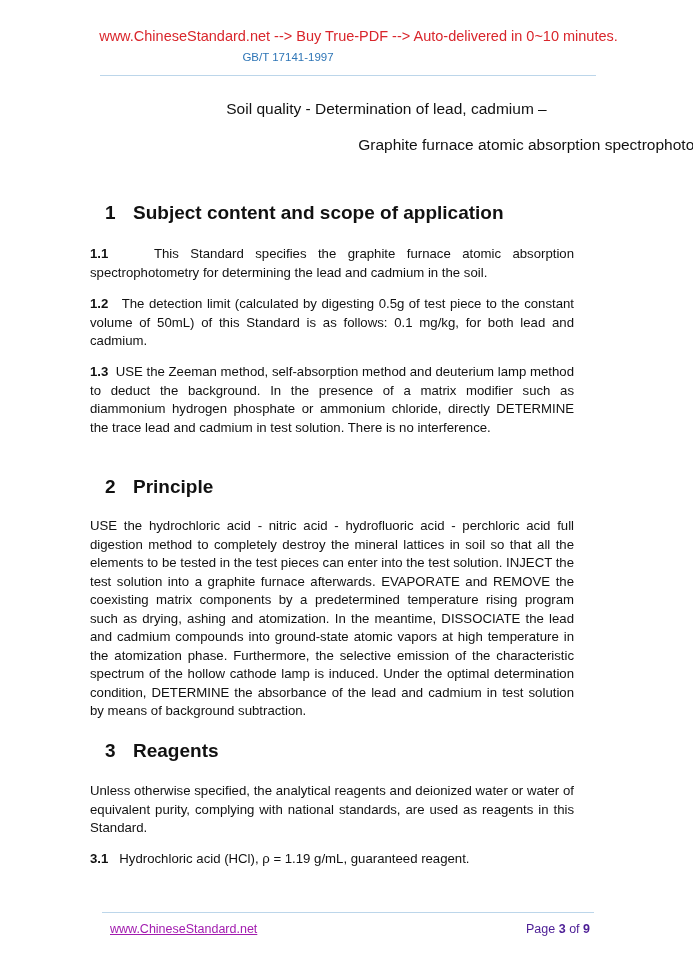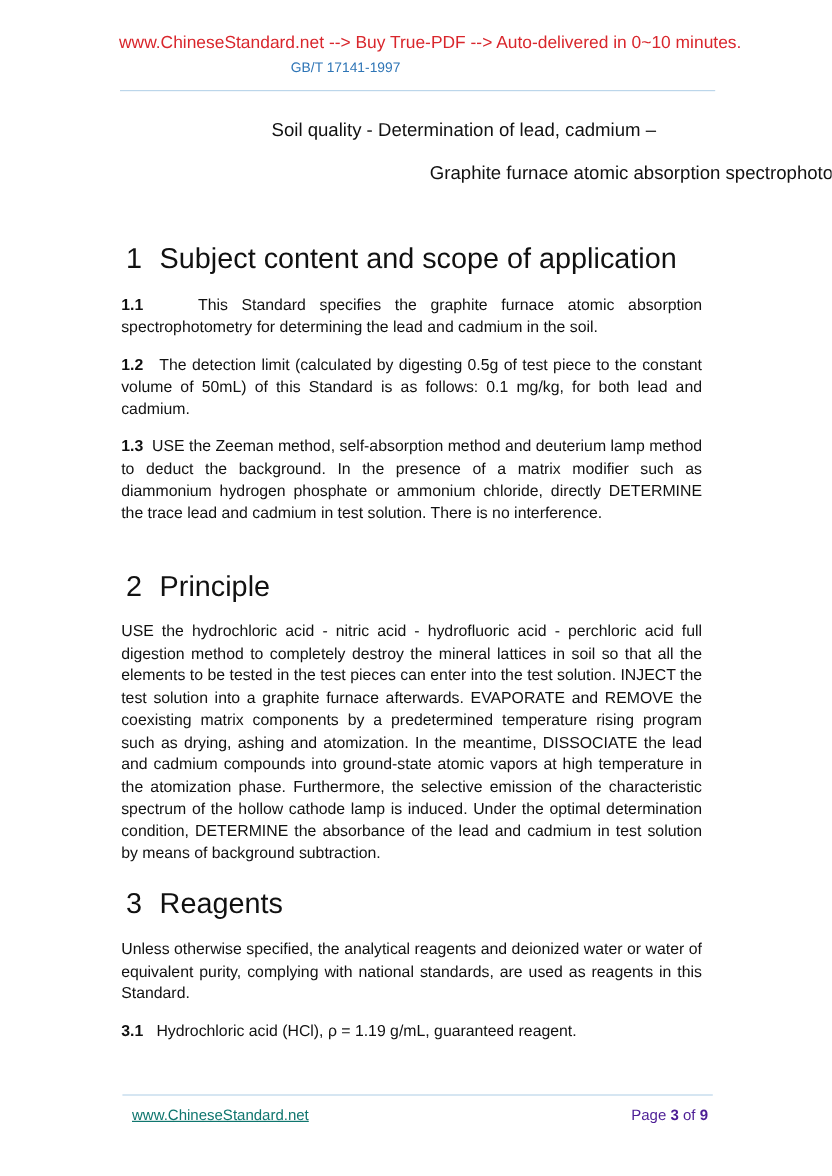--- a/index.html
+++ b/index.html
@@ -7,29 +7,29 @@
          font-family: "Liberation Sans", sans-serif; color: #111; }
   .header-promo { position: absolute; top: 28px; left: 0; width: 693px; text-align: center;
                   color: #d9262c; font-size: 14.5px; margin-left: 12px; }
   .header-code { position: absolute; top: 51px; left: 0; width: 576px; text-align: center;
                  color: #2e75b6; font-size: 11.5px; }
   .header-rule { position: absolute; top: 75px; left: 100px; width: 496px; height: 1px; background: #bcd6ea; }
 
   .title { position: absolute; left: 0; width: 693px; text-align: center; font-weight: normal; font-size: 15.5px; margin-left: 40px; }
   .t1 { top: 100px; } .t2 { top: 136px; text-align: right; }
 
-  .h1 { position: absolute; left: 105px; font-weight: normal; font-size: 24px; }
+  .h1 { position: absolute; left: 105px; font-weight: bold; font-size: 19px; }
   .h1 .num { display: inline-block; width: 28px; }
 
-  .para { position: absolute; left: 101px; width: 484px; font-size: 13.2px; line-height: 18.5px;
+  .para { position: absolute; left: 90px; width: 484px; font-size: 13.2px; line-height: 18.5px;
           text-align: justify; }
   .para b { font-weight: bold; }
 
   .footer-rule { position: absolute; top: 912px; left: 102px; width: 492px; height: 1px; background: #bcd6ea; }
-  .footer-link { position: absolute; top: 922px; left: 110px; font-size: 12.5px; color: #0f766e; text-decoration: underline; }
+  .footer-link { position: absolute; top: 922px; left: 110px; font-size: 12.5px; color: #a21caf; text-decoration: underline; }
   .footer-page { position: absolute; top: 922px; right: 103px; font-size: 12.5px; color: #4c1d95; }
   .footer-page b { font-weight: bold; }
 </style>
 </head>
 <body>
 
 <div class="header-promo">www.ChineseStandard.net --&gt; Buy True-PDF --&gt; Auto-delivered in 0~10 minutes.</div>
 <div class="header-code">GB/T 17141-1997</div>
 <div class="header-rule"></div>
 

